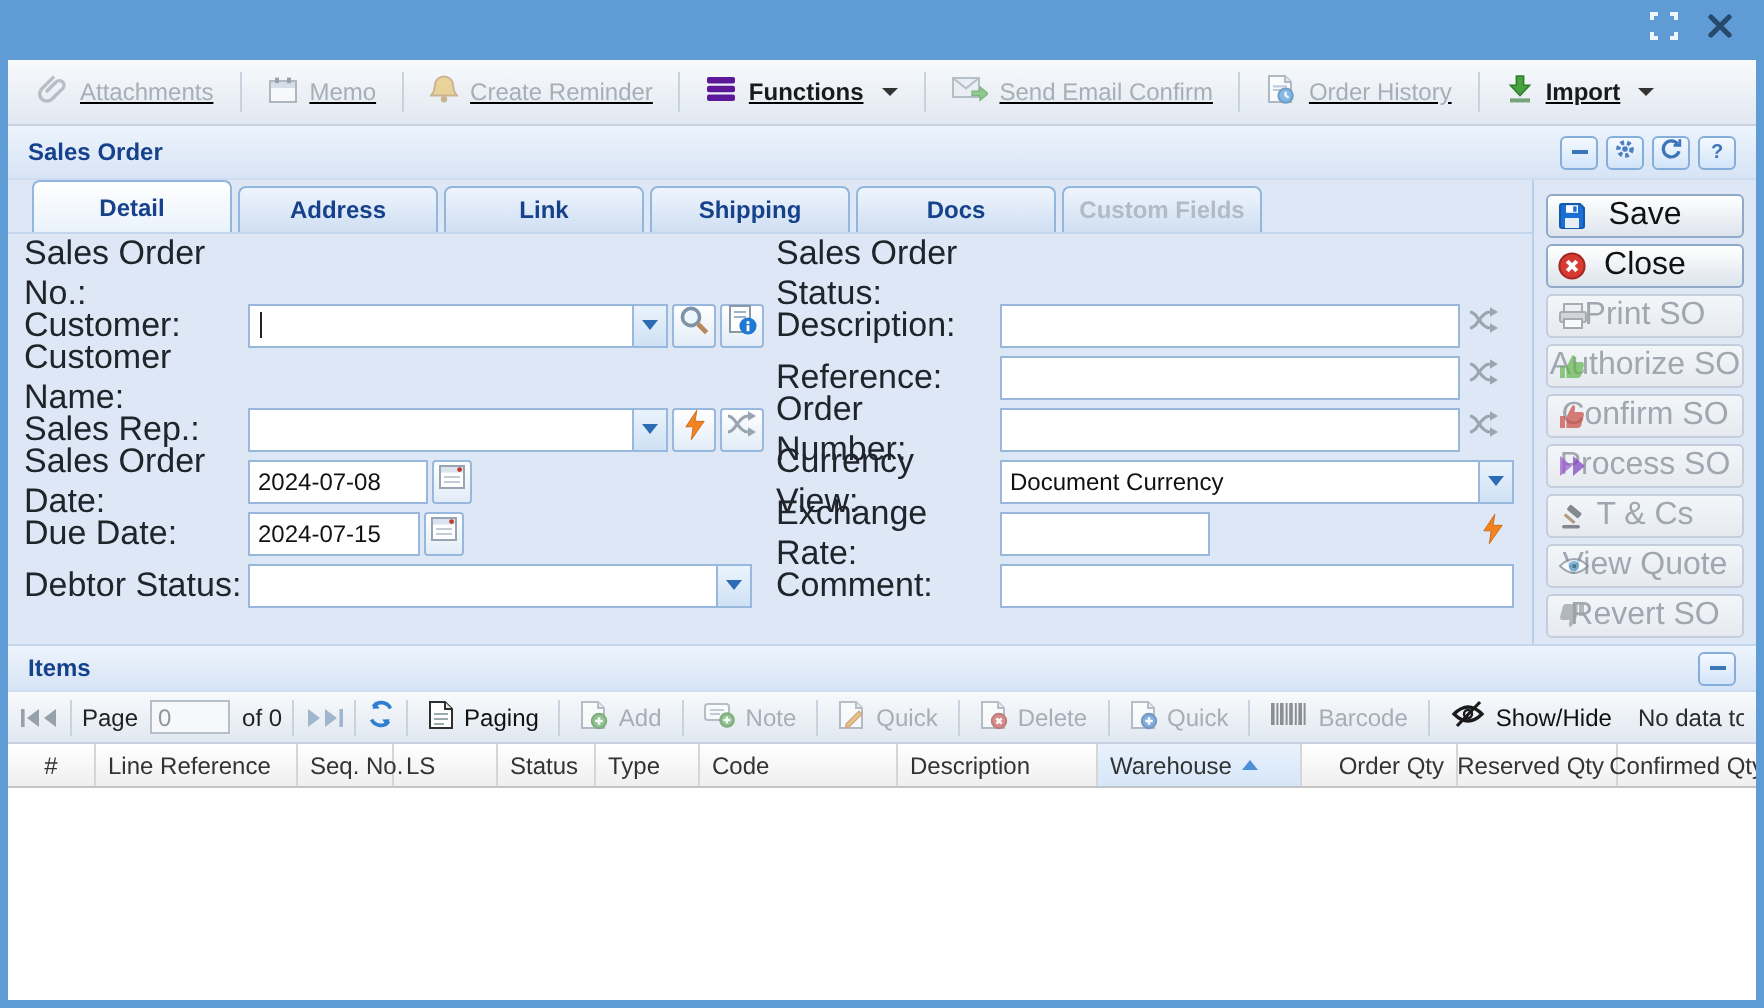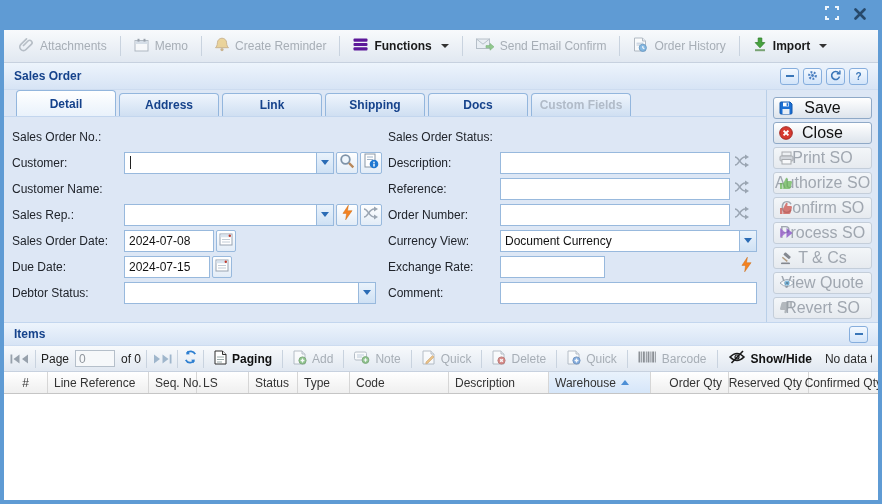--- a/index.html
+++ b/index.html
@@ -13,21 +13,21 @@
               padding-right: 16px; gap: 15px; }
   .wctrl { display: flex; align-items: center; justify-content: center; cursor: pointer; }
 
   
   .wbody { position: absolute; top: 30px; left: 4px; right: 4px; bottom: 4px;
            background: #dde7f5; display: flex; flex-direction: column; overflow: hidden; }
 
   
   .toolbar { flex: 0 0 33px; background: linear-gradient(#f8fafc,#e1e8f1);
              border-bottom: 1px solid #c7d1df; display: flex; align-items: center;
-             padding: 0 8px; }
+             padding: 0 8px; text-decoration: underline; }
   .tbtn { display: flex; align-items: center; gap: 6px; padding: 4px 7px; border-radius: 3px;
           font-size: 12px; white-space: nowrap; }
   .tbtn.on .lbl { color: #1a1a1a; font-weight: 600; }
   .tbtn.off .lbl { color: #a7aeb6; }
   .tbtn.off svg { opacity: .65; }
   .tsep { width: 1px; height: 20px; background: #c9d3df; margin: 0 6px; }
   .caret { width: 0; height: 0; border-left: 4px solid transparent; border-right: 4px solid transparent;
            border-top: 4px solid #333; margin-left: 3px; }
 
   
@@ -51,21 +51,21 @@
          display: flex; align-items: center; justify-content: center; font-size: 12px;
          font-weight: bold; color: #15428b; cursor: pointer; }
   .tab.active { background: linear-gradient(#ffffff,#e9f2fb); height: 26px; }
   .tab.disabled { color: #b1bbc8; }
 
   .form { flex: 1; display: flex; padding-top: 7px; }
   .fcol { display: flex; flex-direction: column; }
   .fcol.left  { width: 380px; padding-left: 8px; }
   .fcol.right { flex: 1; padding-left: 4px; }
   .frow { height: 25px; margin-bottom: 1px; display: flex; align-items: center; }
-  .flabel { width: 112px; font-size: 12px; color: #20242b; flex: 0 0 112px; }
+  .flabel { width: 112px; font-size: 17px; color: #20242b; flex: 0 0 112px; }
   .ti { height: 22px; border: 1px solid #98b9dd; background: #fff; color: #111;
         font: 12px "Liberation Sans", sans-serif; padding: 0 4px; }
   .combo { display: flex; height: 22px; }
   .ci { height: 22px; border: 1px solid #98b9dd; border-right: none; background: #fff;
         color: #111; font: 12px "Liberation Sans", sans-serif; padding: 0 4px; }
   .cidiv { display: flex; align-items: center; }
   .dd { width: 18px; height: 22px; border: 1px solid #98b9dd;
         background: linear-gradient(#eaf3fc,#cfe1f4); display: flex; align-items: center;
         justify-content: center; cursor: pointer; }
   .dd i { width: 0; height: 0; border-left: 4px solid transparent; border-right: 4px solid transparent;
@@ -91,21 +91,21 @@
 
   .paging { flex: 0 0 26px; background: linear-gradient(#f8fafc,#e1e8f1);
             border-bottom: 1px solid #c7d1df; display: flex; align-items: center;
             padding: 0 6px; font-size: 12px; color: #222; overflow: hidden; white-space: nowrap; }
   .pgnav { width: 18px; height: 18px; display: flex; align-items: center; justify-content: center;
            cursor: pointer; }
   .pgsep { width: 1px; height: 18px; background: #c9d3df; margin: 0 5px; flex: 0 0 1px; }
   .page-input { width: 40px; height: 17px; border: 1px solid #b5bfca; background: #f6f8fa;
                 color: #8f959c; font: 12px "Liberation Sans", sans-serif; padding: 0 3px; margin: 0 6px; }
   .pbtn { display: flex; align-items: center; gap: 5px; padding: 2px 5px; font-size: 12px; }
-  .pbtn.on { color: #111; font-weight: 700; }
+  .pbtn.on { color: #111; font-weight: 400; }
   .pbtn.off { color: #a7aeb6; }
   .pbtn.off svg { opacity: .6; }
   .status-text { margin-left: 8px; color: #2b2b2b; max-width: 88px; overflow: hidden;
                  white-space: nowrap; display: inline-block; }
 
   .grid-header { flex: 0 0 22px; display: flex; background: linear-gradient(#ffffff,#efefef);
                  border-bottom: 1px solid #c5c5c5; overflow: hidden; }
   .gh { border-right: 1px solid #d6d6d6; font-size: 12px; color: #333; display: flex;
         align-items: center; padding: 0 6px; white-space: nowrap; flex-shrink: 0; cursor: pointer; }
   .gh.center { justify-content: center; }

